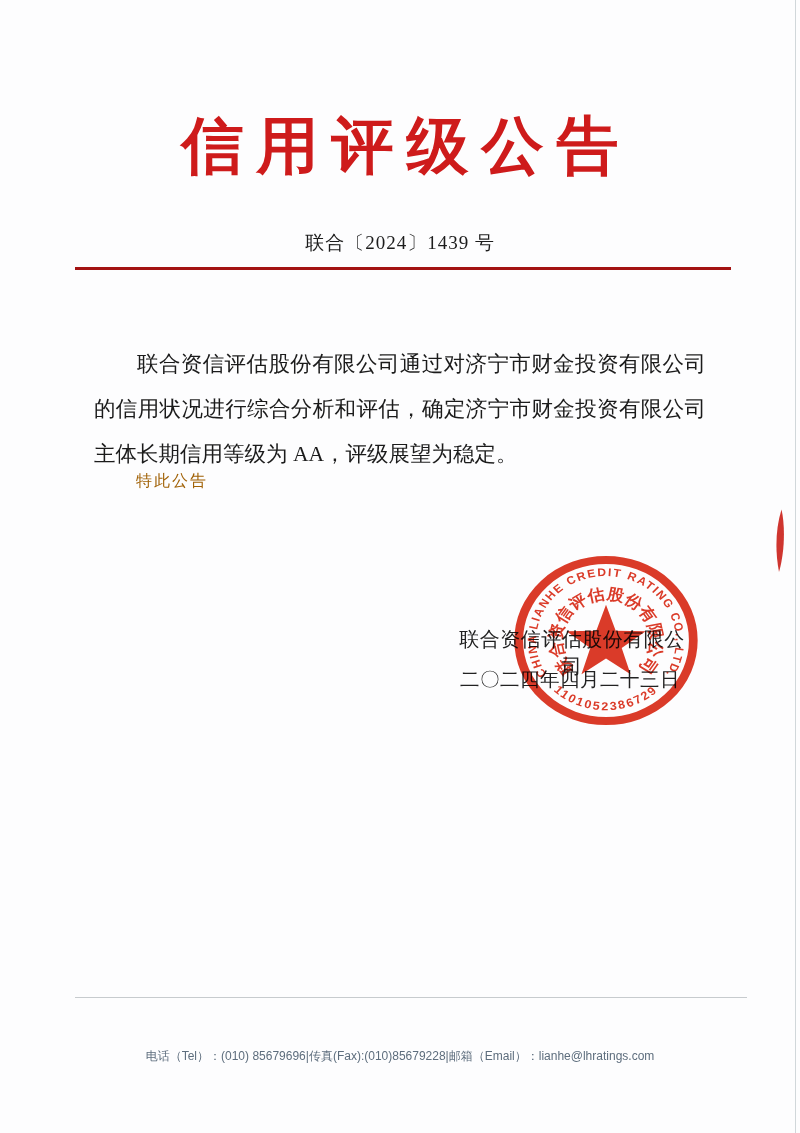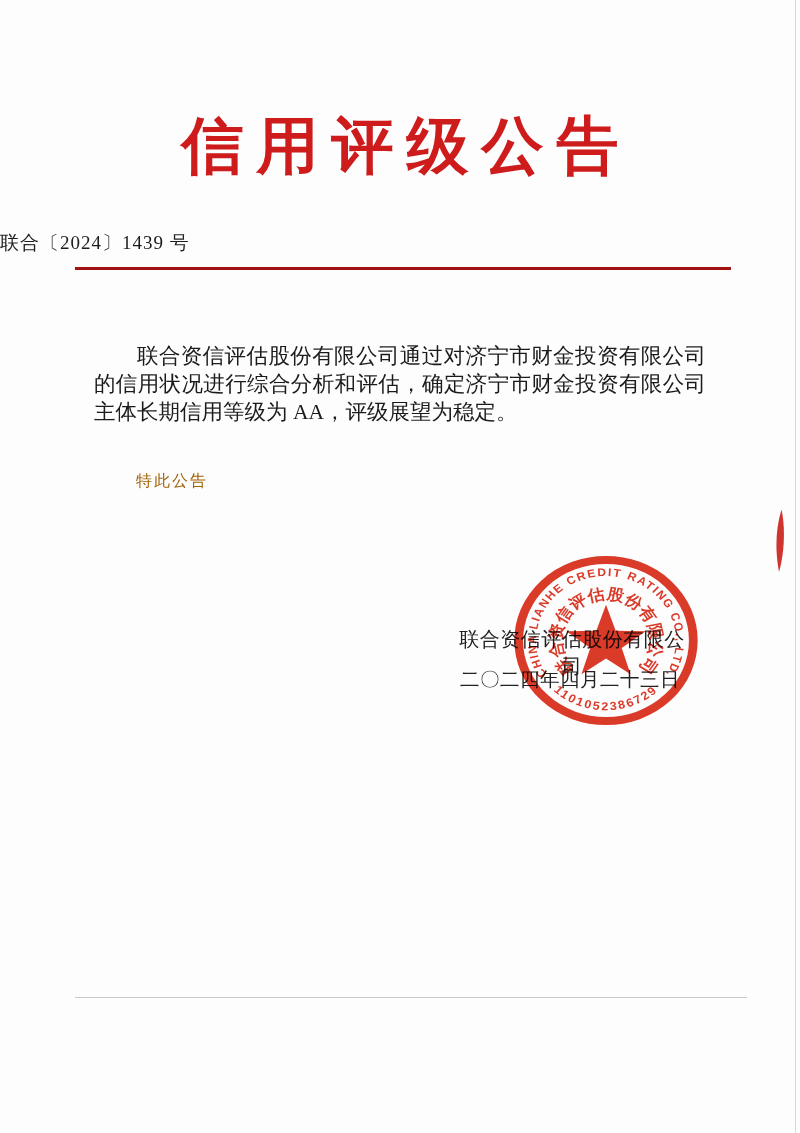--- a/index.html
+++ b/index.html
@@ -23,30 +23,30 @@
   .doc-title{
     position:absolute;top:104px;left:0;width:800px;
     margin:0;text-align:center;
     font-size:62px;font-weight:bold;
     letter-spacing:13px;text-indent:13px;
     color:#ce1b1b;
     font-family:"Liberation Serif", serif;
   }
   .doc-number{
     position:absolute;top:230px;left:0;width:800px;
-    text-align:left;
+    text-align:center;
     font-size:19px;color:#1c1c1c;letter-spacing:1px;
   }
   .red-rule{
     position:absolute;top:267px;left:75px;width:656px;height:3px;
     background:#a31212;
   }
   .body-text{
     position:absolute;top:320px;left:94px;width:612px;
-    font-size:21.5px;line-height:28px;
+    font-size:21.5px;line-height:45px;
     text-align:justify;text-justify:inter-ideograph;
     text-indent:2em;
     color:#1b1b1b;
   }
   .closing{
     position:absolute;top:471px;left:136px;
     font-size:16px;color:#a16207;letter-spacing:2px;
   }
   .sig-company{
     position:absolute;top:626px;left:450px;width:244px;
@@ -116,14 +116,15 @@
     <text font-size="13" font-weight="bold" letter-spacing="2" fill="#da2c18" font-family="Liberation Sans, sans-serif">
       <textPath href="#arc-num" startOffset="50%" text-anchor="middle">1101052386729</textPath>
     </text>
   </svg>
 
   <svg class="ink-mark" viewBox="0 0 16 64">
     <path d="M 7.5 0.5 C 1.5 20 1 42 5 63 C 10.5 44 11.5 18 7.5 0.5 Z" fill="#cb2019"></path>
   </svg>
 
   <div class="footer-rule"></div>
+  <div class="footer-line footer-contact">电话（Tel）：(010) 85679696|传真(Fax):(010)85679228|邮箱（Email）：lianhe@lhratings.com</div>
 
 </div>
 
 </body></html>

